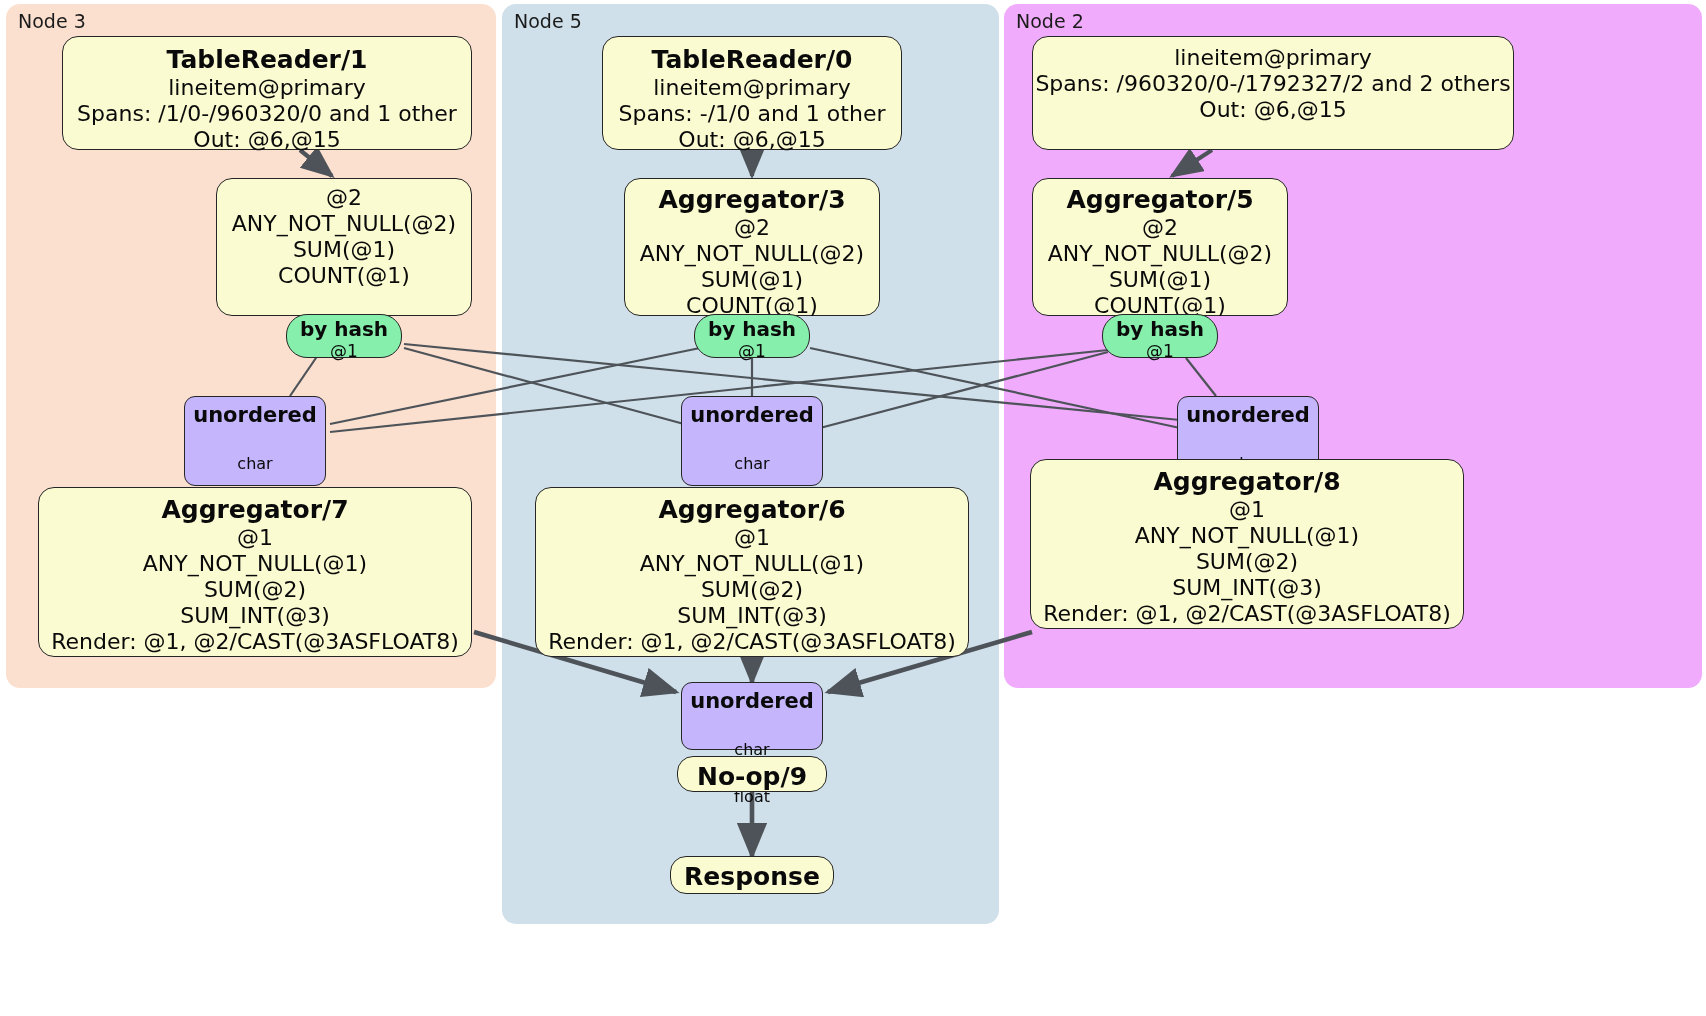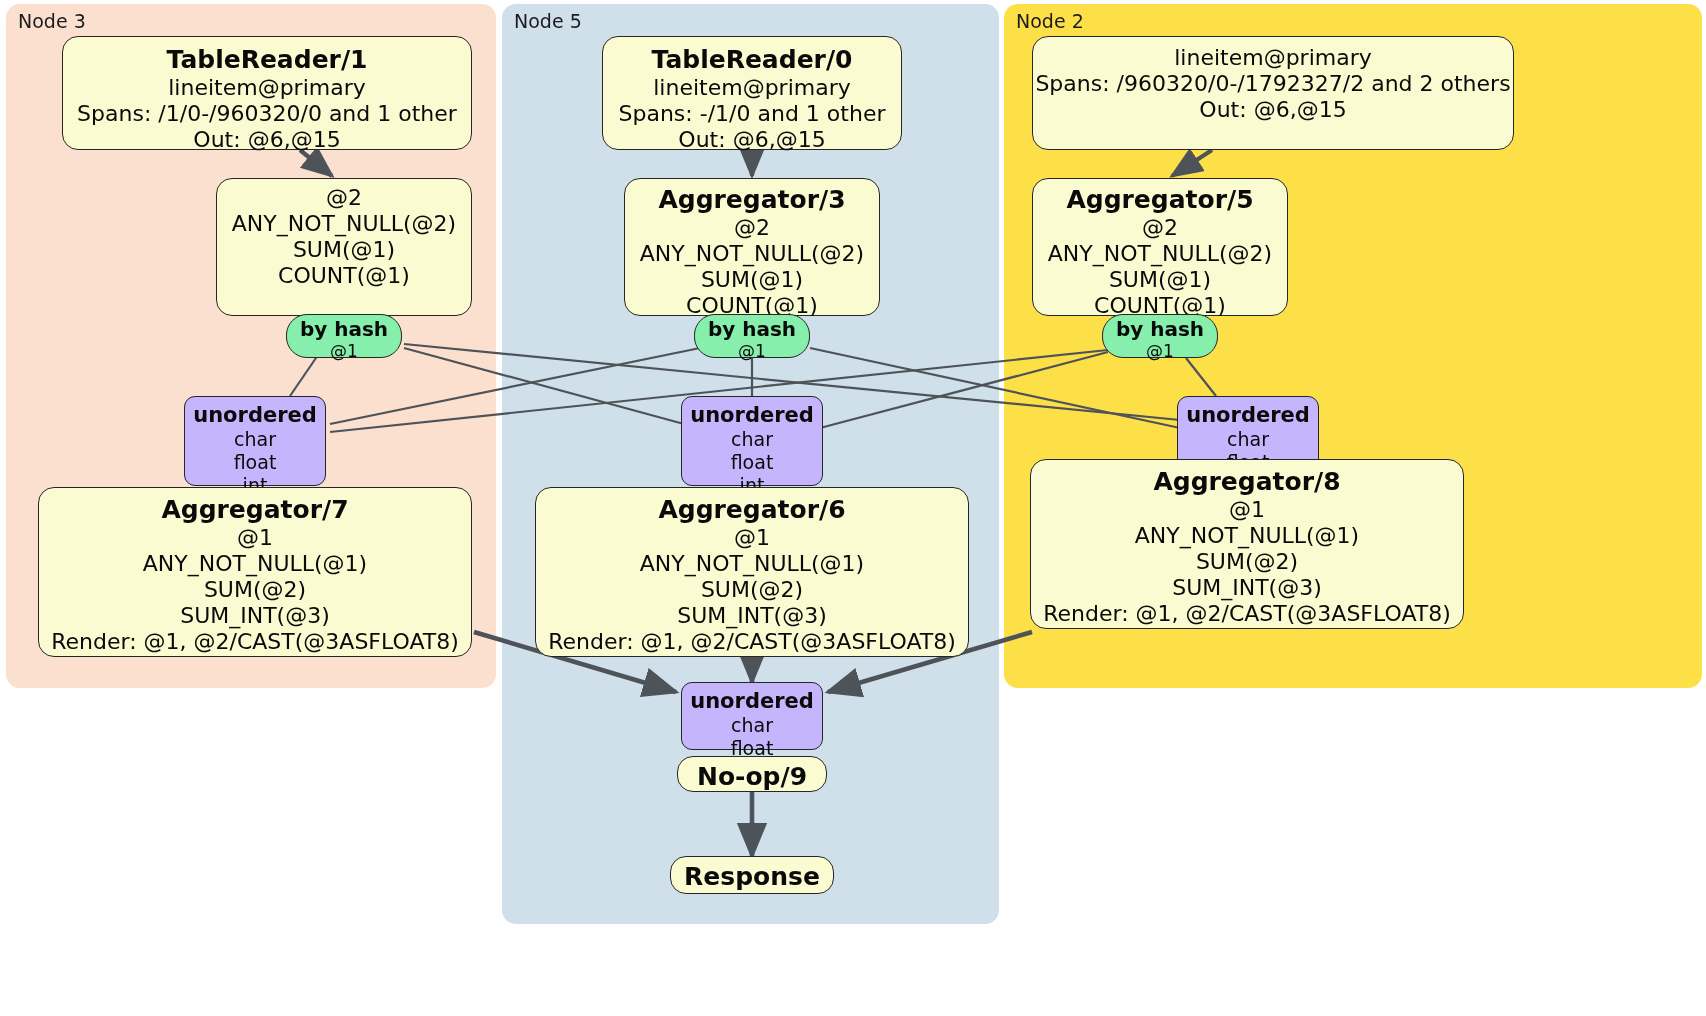--- a/index.html
+++ b/index.html
@@ -14,38 +14,38 @@
         border-radius:9px;text-align:center;color:#0a0a0a;}
   .gbox .t{font-weight:bold;font-size:25px;line-height:30px;white-space:nowrap;}
   .gbox .l{font-size:22px;line-height:26px;white-space:nowrap;}
 
   .proc{background:#fbfbd2;border-radius:16px;}
   .hashbox{background:#86efac;border:1.6px solid #262626;border-radius:21px;}
   .hashbox .t{font-weight:bold;font-size:20px;line-height:23px;}
   .hashbox .l{font-size:17px;line-height:20px;}
   .unord{background:#c4b5fd;border:1.6px solid #262626;border-radius:11px;}
   .unord .t{font-weight:bold;font-size:21px;line-height:25px;}
-  .unord .l{font-size:19px;line-height:23px;}
+  .unord .l{font-size:16px;line-height:23px;margin-top:24px;}
   .small .t{font-size:25px;line-height:40px;}
 
   svg.edges{position:absolute;left:0;top:0;width:1706px;height:1016px;
             pointer-events:none;overflow:visible;}
 </style>
 </head>
 <body>
 
 <div id="canvas">
 
   <div class="node-panel" style="left:6px;top:4px;width:490px;height:684px;background:#fbe0d0;">
     <span class="panel-label">Node 3</span>
   </div>
   <div class="node-panel" style="left:502px;top:4px;width:497px;height:920px;background:#cfe0ea;">
     <span class="panel-label">Node 5</span>
   </div>
-  <div class="node-panel" style="left:1004px;top:4px;width:698px;height:684px;background:#fde047;">
+  <div class="node-panel" style="left:1004px;top:4px;width:698px;height:684px;background:#f0abfc;">
     <span class="panel-label">Node 2</span>
   </div>
 
   <svg class="edges">
     <defs>
       <marker id="ah" markerWidth="9" markerHeight="9" refX="7.2" refY="3.3" orient="auto" markerUnits="strokeWidth">
         <path d="M0,0 L8,3.3 L0,6.6 z" fill="#4d5358"></path>
       </marker>
       <marker id="ahb" markerWidth="7" markerHeight="7" refX="5.6" refY="2.6" orient="auto" markerUnits="strokeWidth">
         <path d="M0,0 L6.4,2.6 L0,5.2 z" fill="#4d5358"></path>

